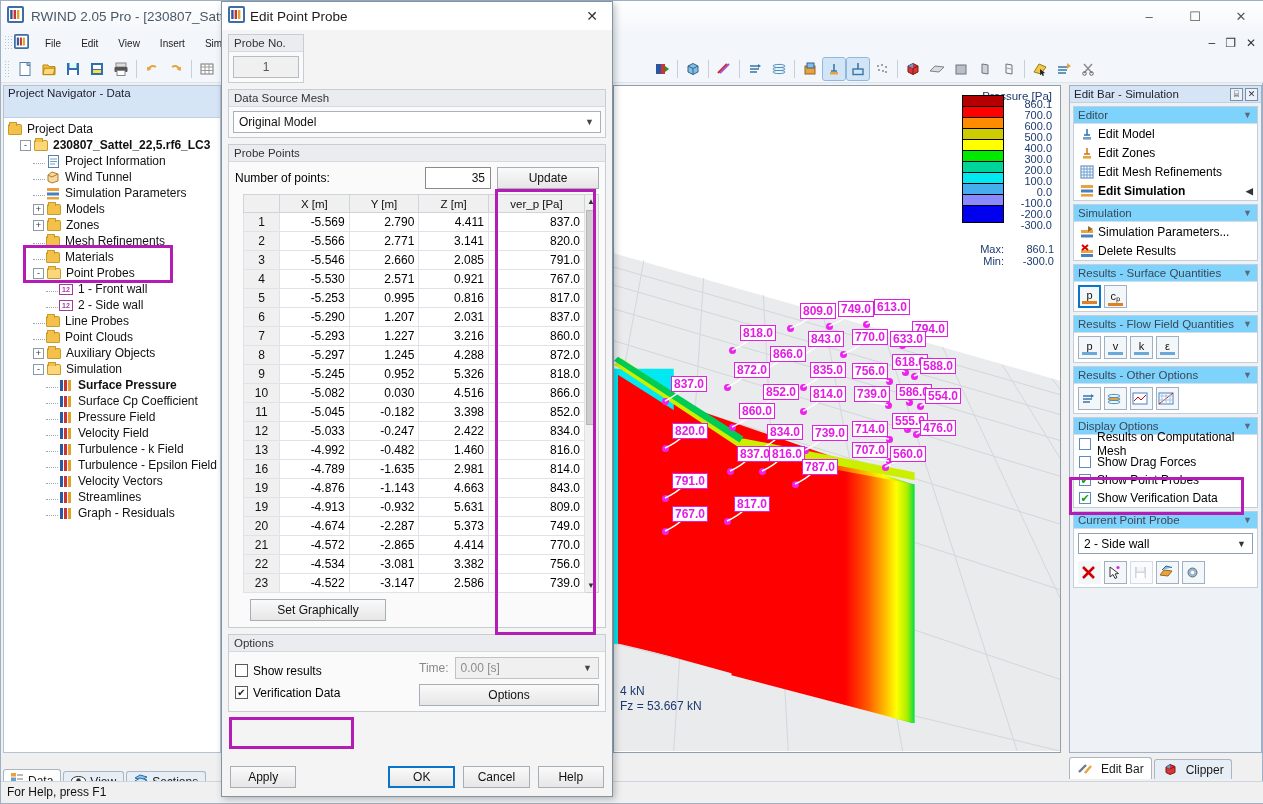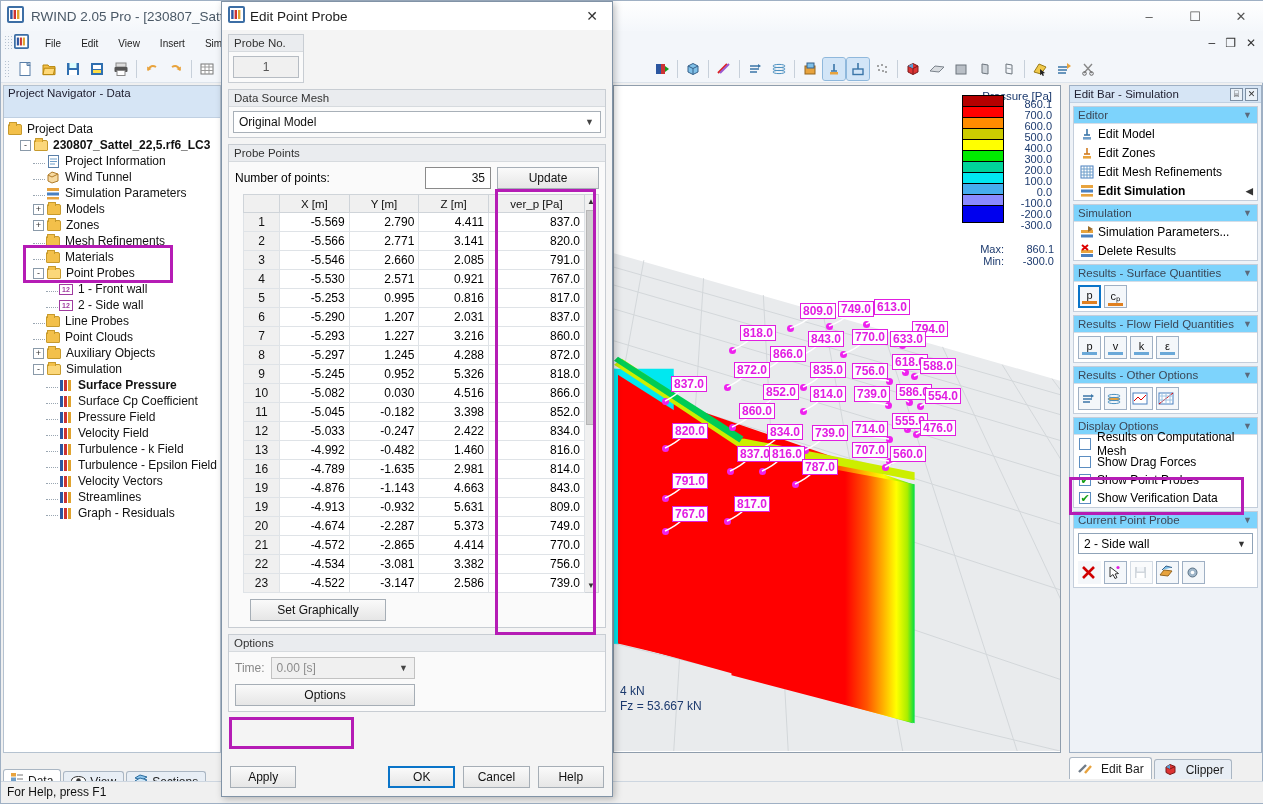--- a/index.html
+++ b/index.html
@@ -1531,20 +1531,30 @@
         <div style="margin-top:6px;padding-left:15px;">
           <div class="btn" style="width:136px;">Set Graphically</div>
         </div>
       </div>
     </div>
 
     <div class="grp">
       <div class="grp-head">Options</div>
       <div class="grp-body" style="padding:5px 6px;">
         <div style="display:flex; align-items:center;">
+          <div style="flex:1;">
+            <div class="cbrow">
+              <span class="cb2"></span>
+              <span>Show results</span>
+            </div>
+            <div class="cbrow" style="margin-top:2px">
+              <span class="cb2 checked"></span>
+              <span>Verification Data</span>
+            </div>
+          </div>
           <div style="width:180px;">
             <div style="display:flex; align-items:center;">
               <span style="color:#888; margin-right:6px;">Time:</span>
               <div class="sel-input" style="flex:1; background:#f0f0f0; color:#8c8c8c; border-color:#c2c2c2;">
                 <span>0.00 [s]</span>
                 <span class="chev">▼</span>
               </div>
             </div>
             <div class="btn" style="margin-top:5px;">Options</div>
           </div>

